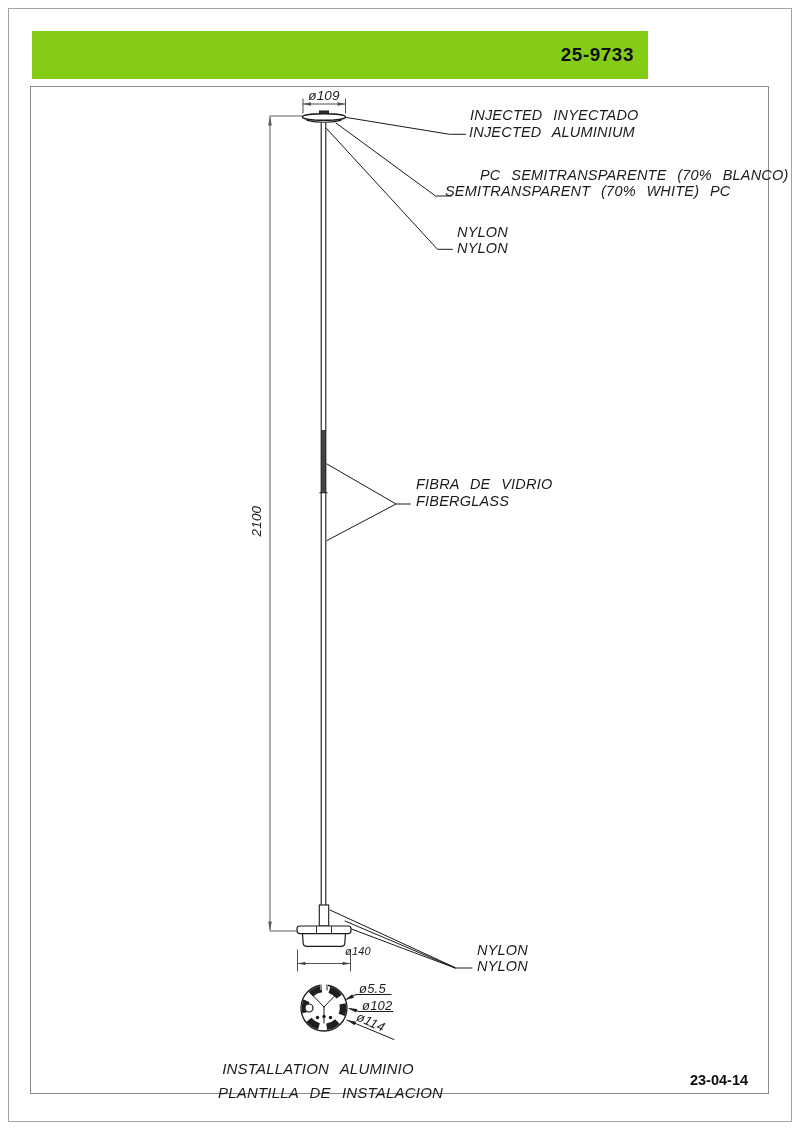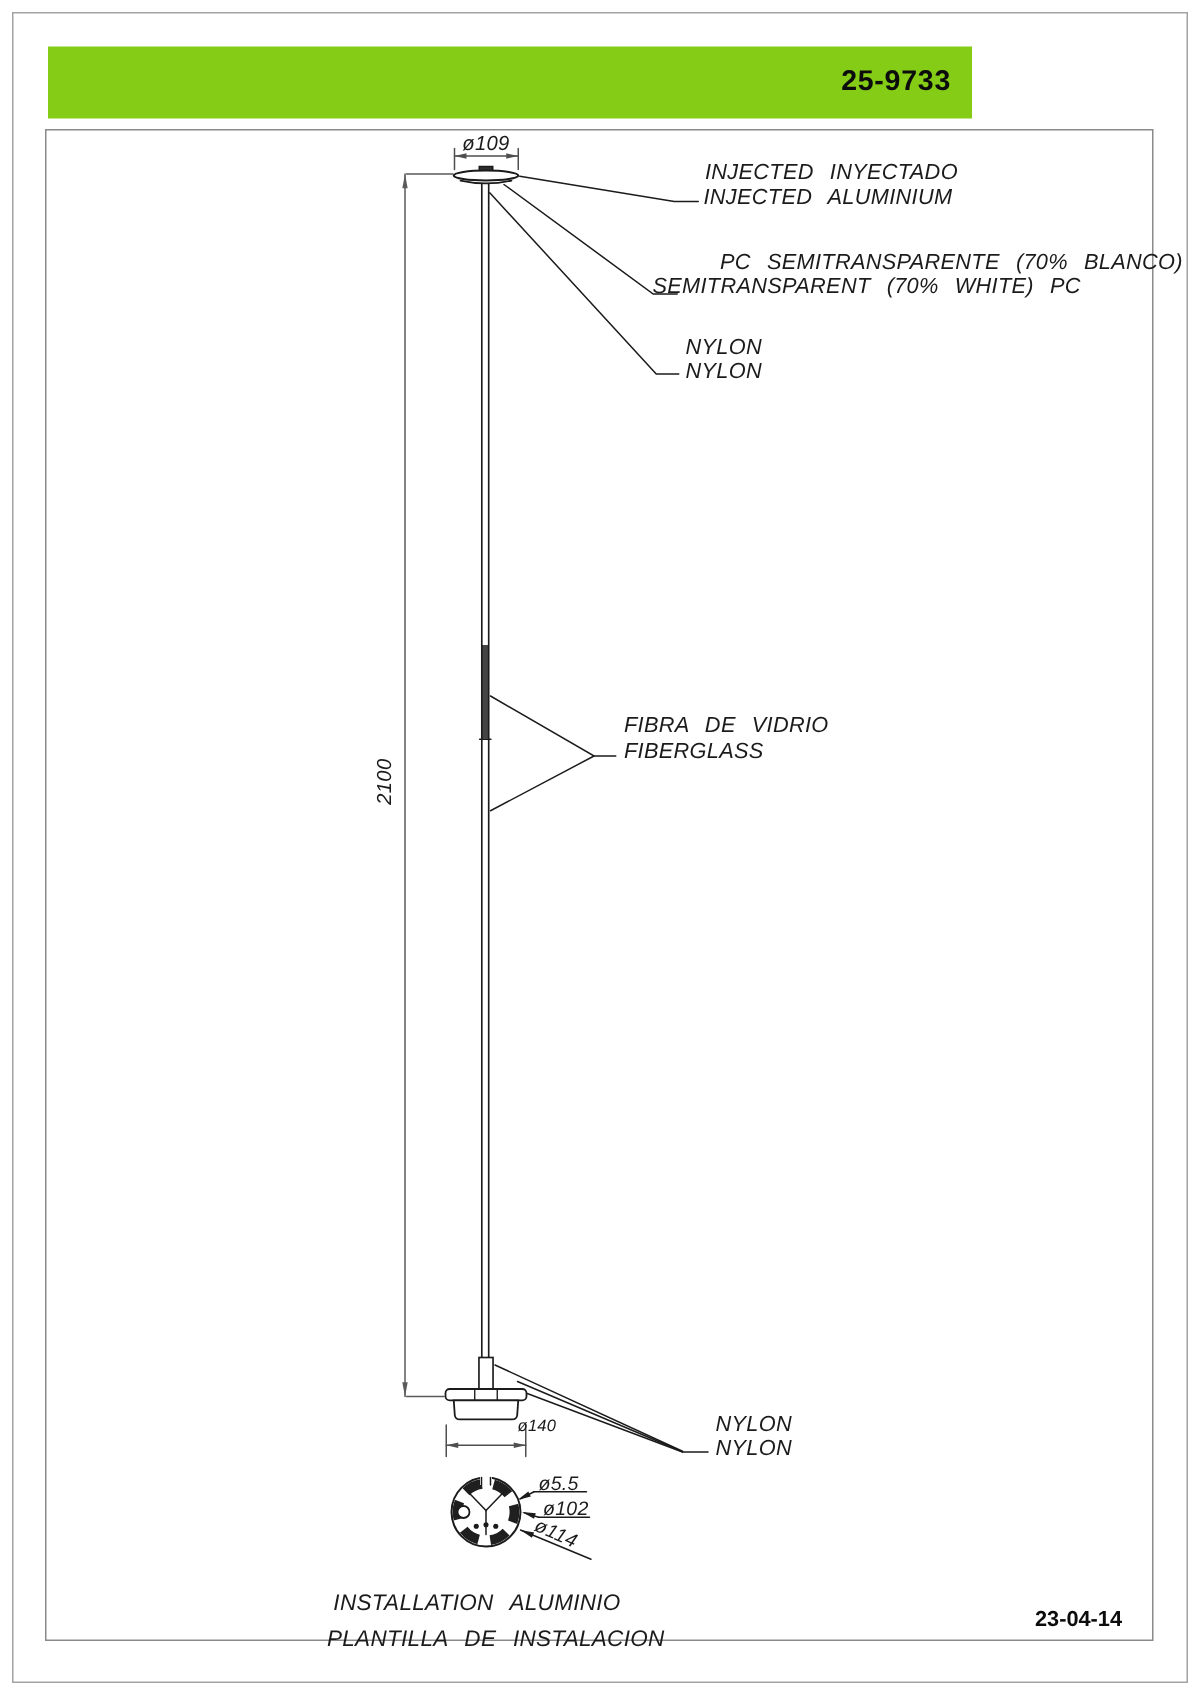--- a/index.html
+++ b/index.html
@@ -131,21 +131,21 @@
     <polygon points="347,1020 354.6,1025.2 356.1,1021.7" fill="#1b1b1b" stroke="none"></polygon>
   </g>
 </svg>
 
 <div class="cad dim ctr" style="left:301px; top:89px; width:46px;">ø109</div>
 
 <div class="cad" style="left:470px; top:108px;">INJECTED INYECTADO</div>
 <div class="cad" style="left:469px; top:124.5px;">INJECTED ALUMINIUM</div>
 
 <div class="cad" style="left:452px; top:167.5px;margin-left:28px;">PC SEMITRANSPARENTE (70% BLANCO)</div>
-<div class="cad" style="left:435px; top:184px;">SEMITRANSPARENT (70% WHITE) PC</div>
+<div class="cad" style="left:445px; top:184px;">SEMITRANSPARENT (70% WHITE) PC</div>
 
 <div class="cad" style="left:457px; top:225px;">NYLON</div>
 <div class="cad" style="left:457px; top:241px;">NYLON</div>
 
 <div class="cad" style="left:416px; top:477px;font-style:italic;">FIBRA DE VIDRIO</div>
 <div class="cad" style="left:416px; top:494px;">FIBERGLASS</div>
 
 <div class="cad dim ctr rot-ccw" style="left:227px; top:514px; width:60px;">2100</div>
 
 <div class="cad ctr" style="left:299px; top:946px; width:50px; font-size:11px;padding-left:46px;">ø140</div>

